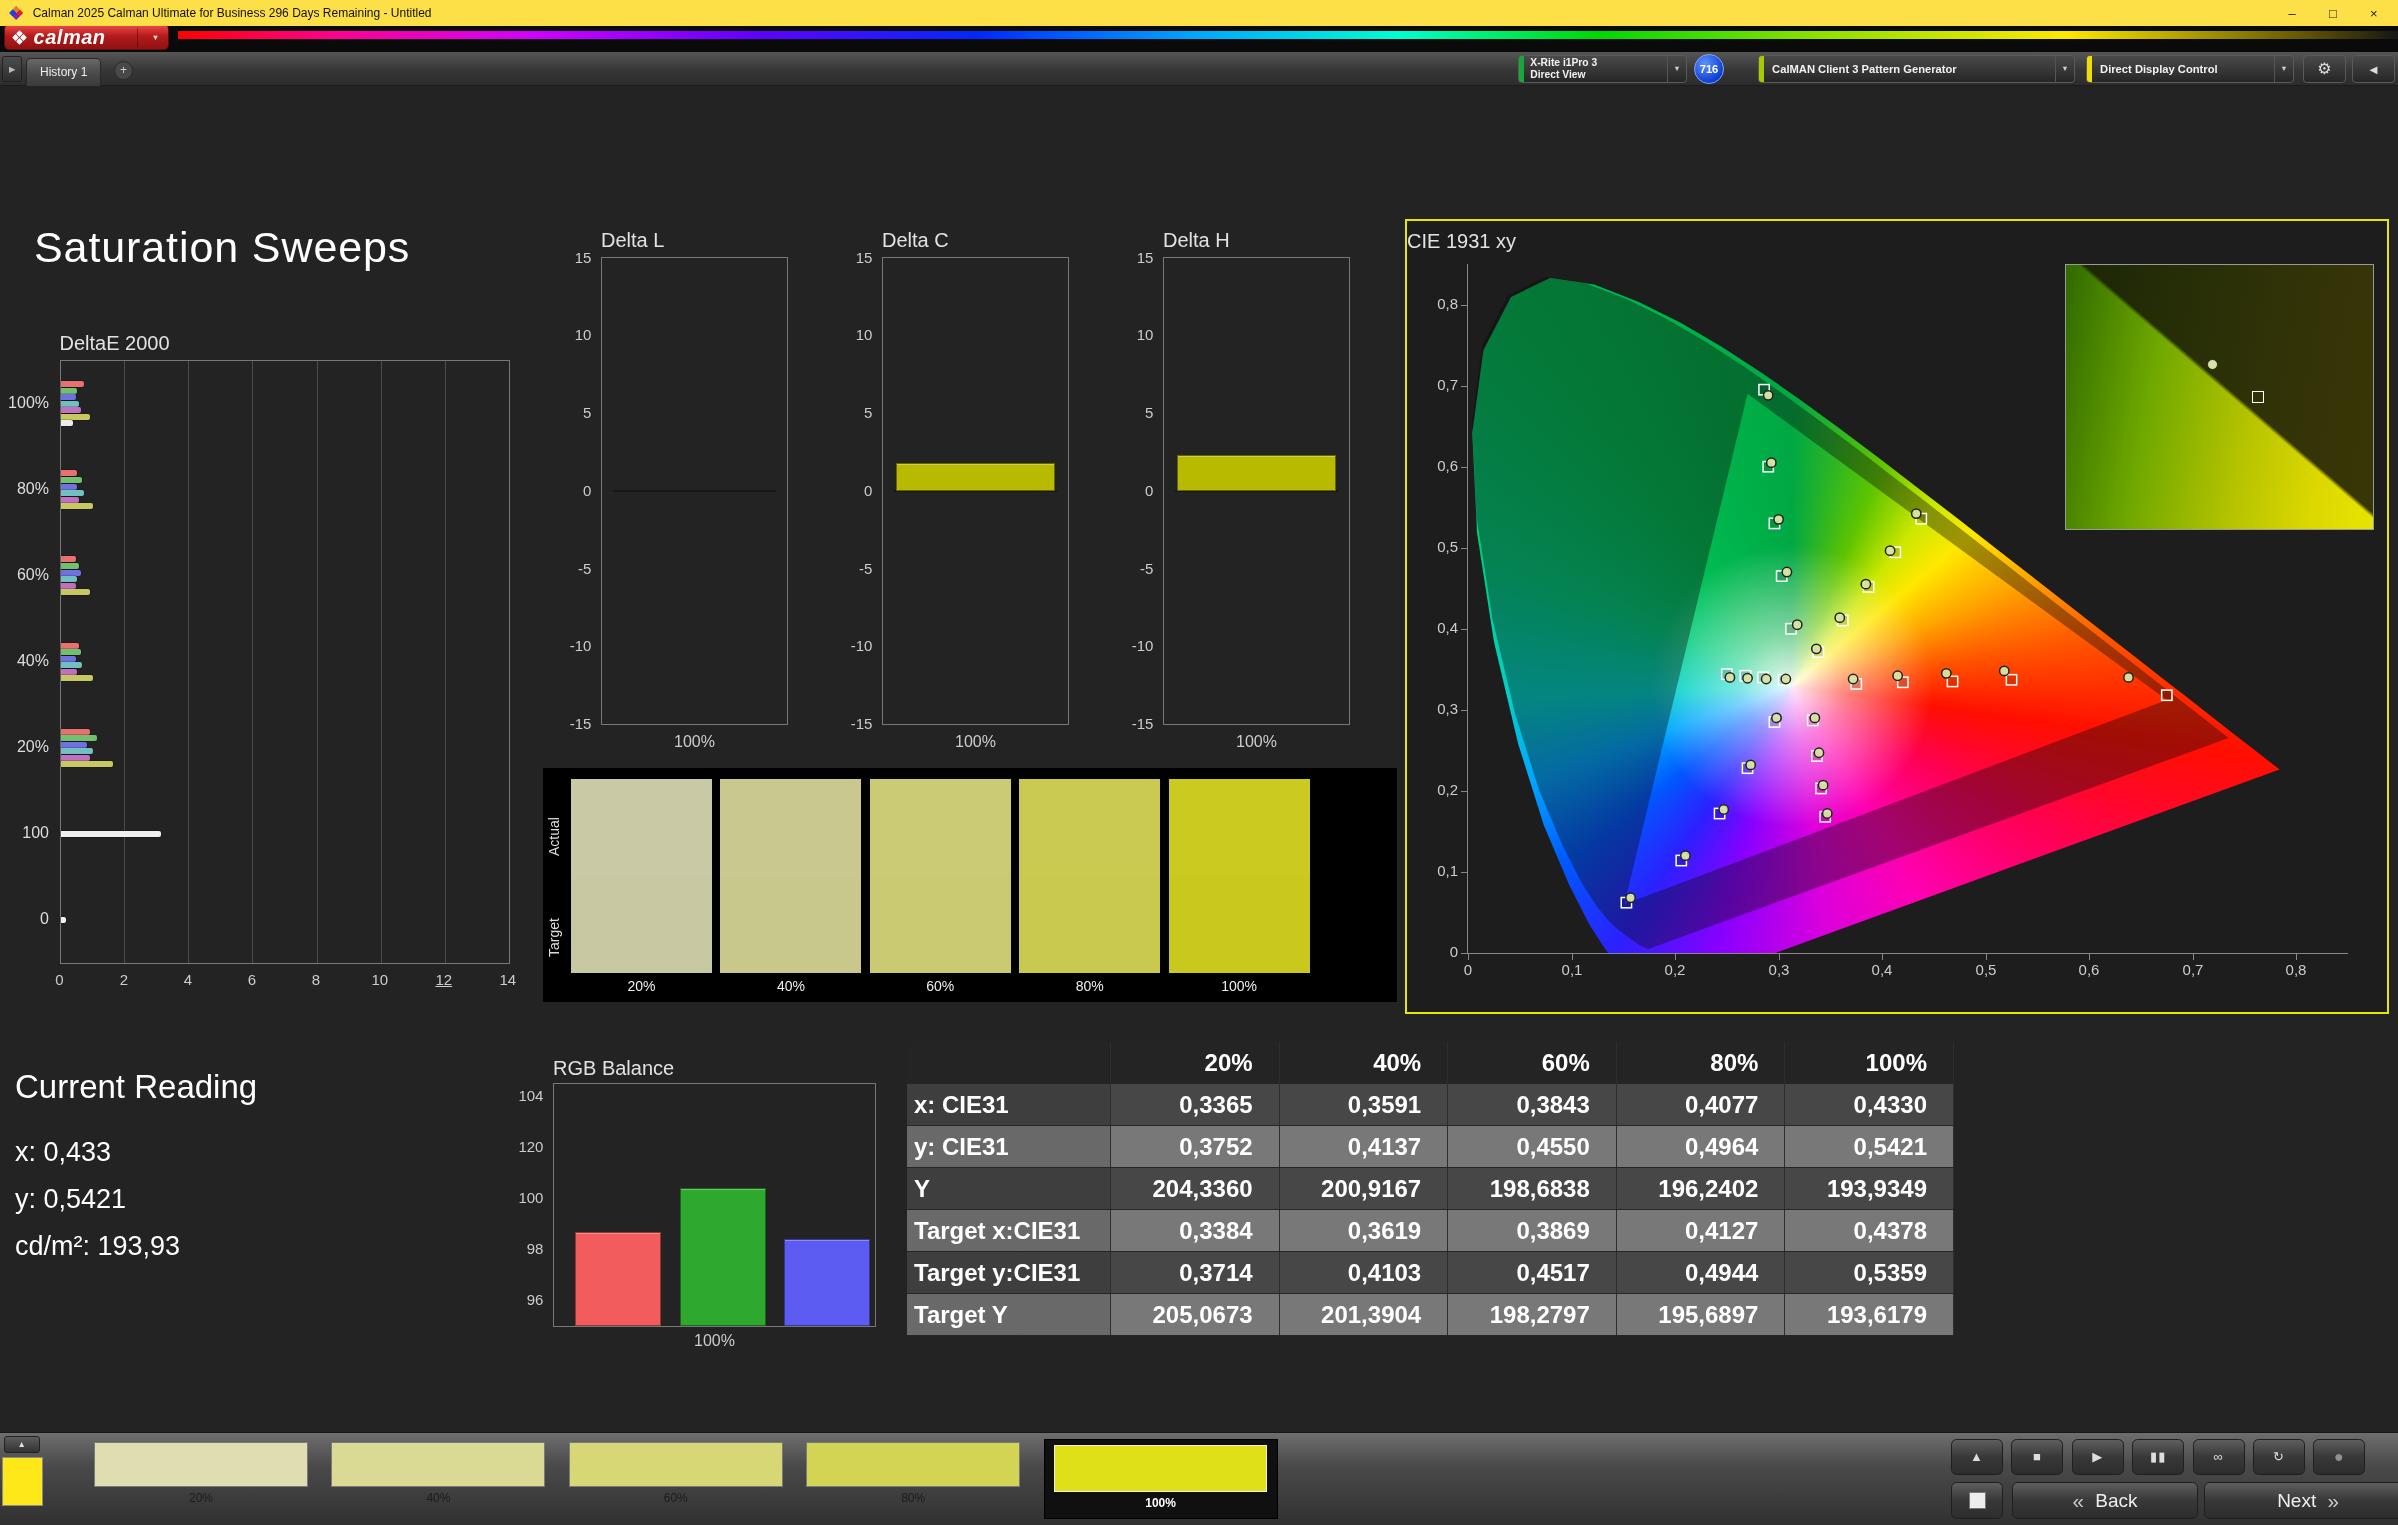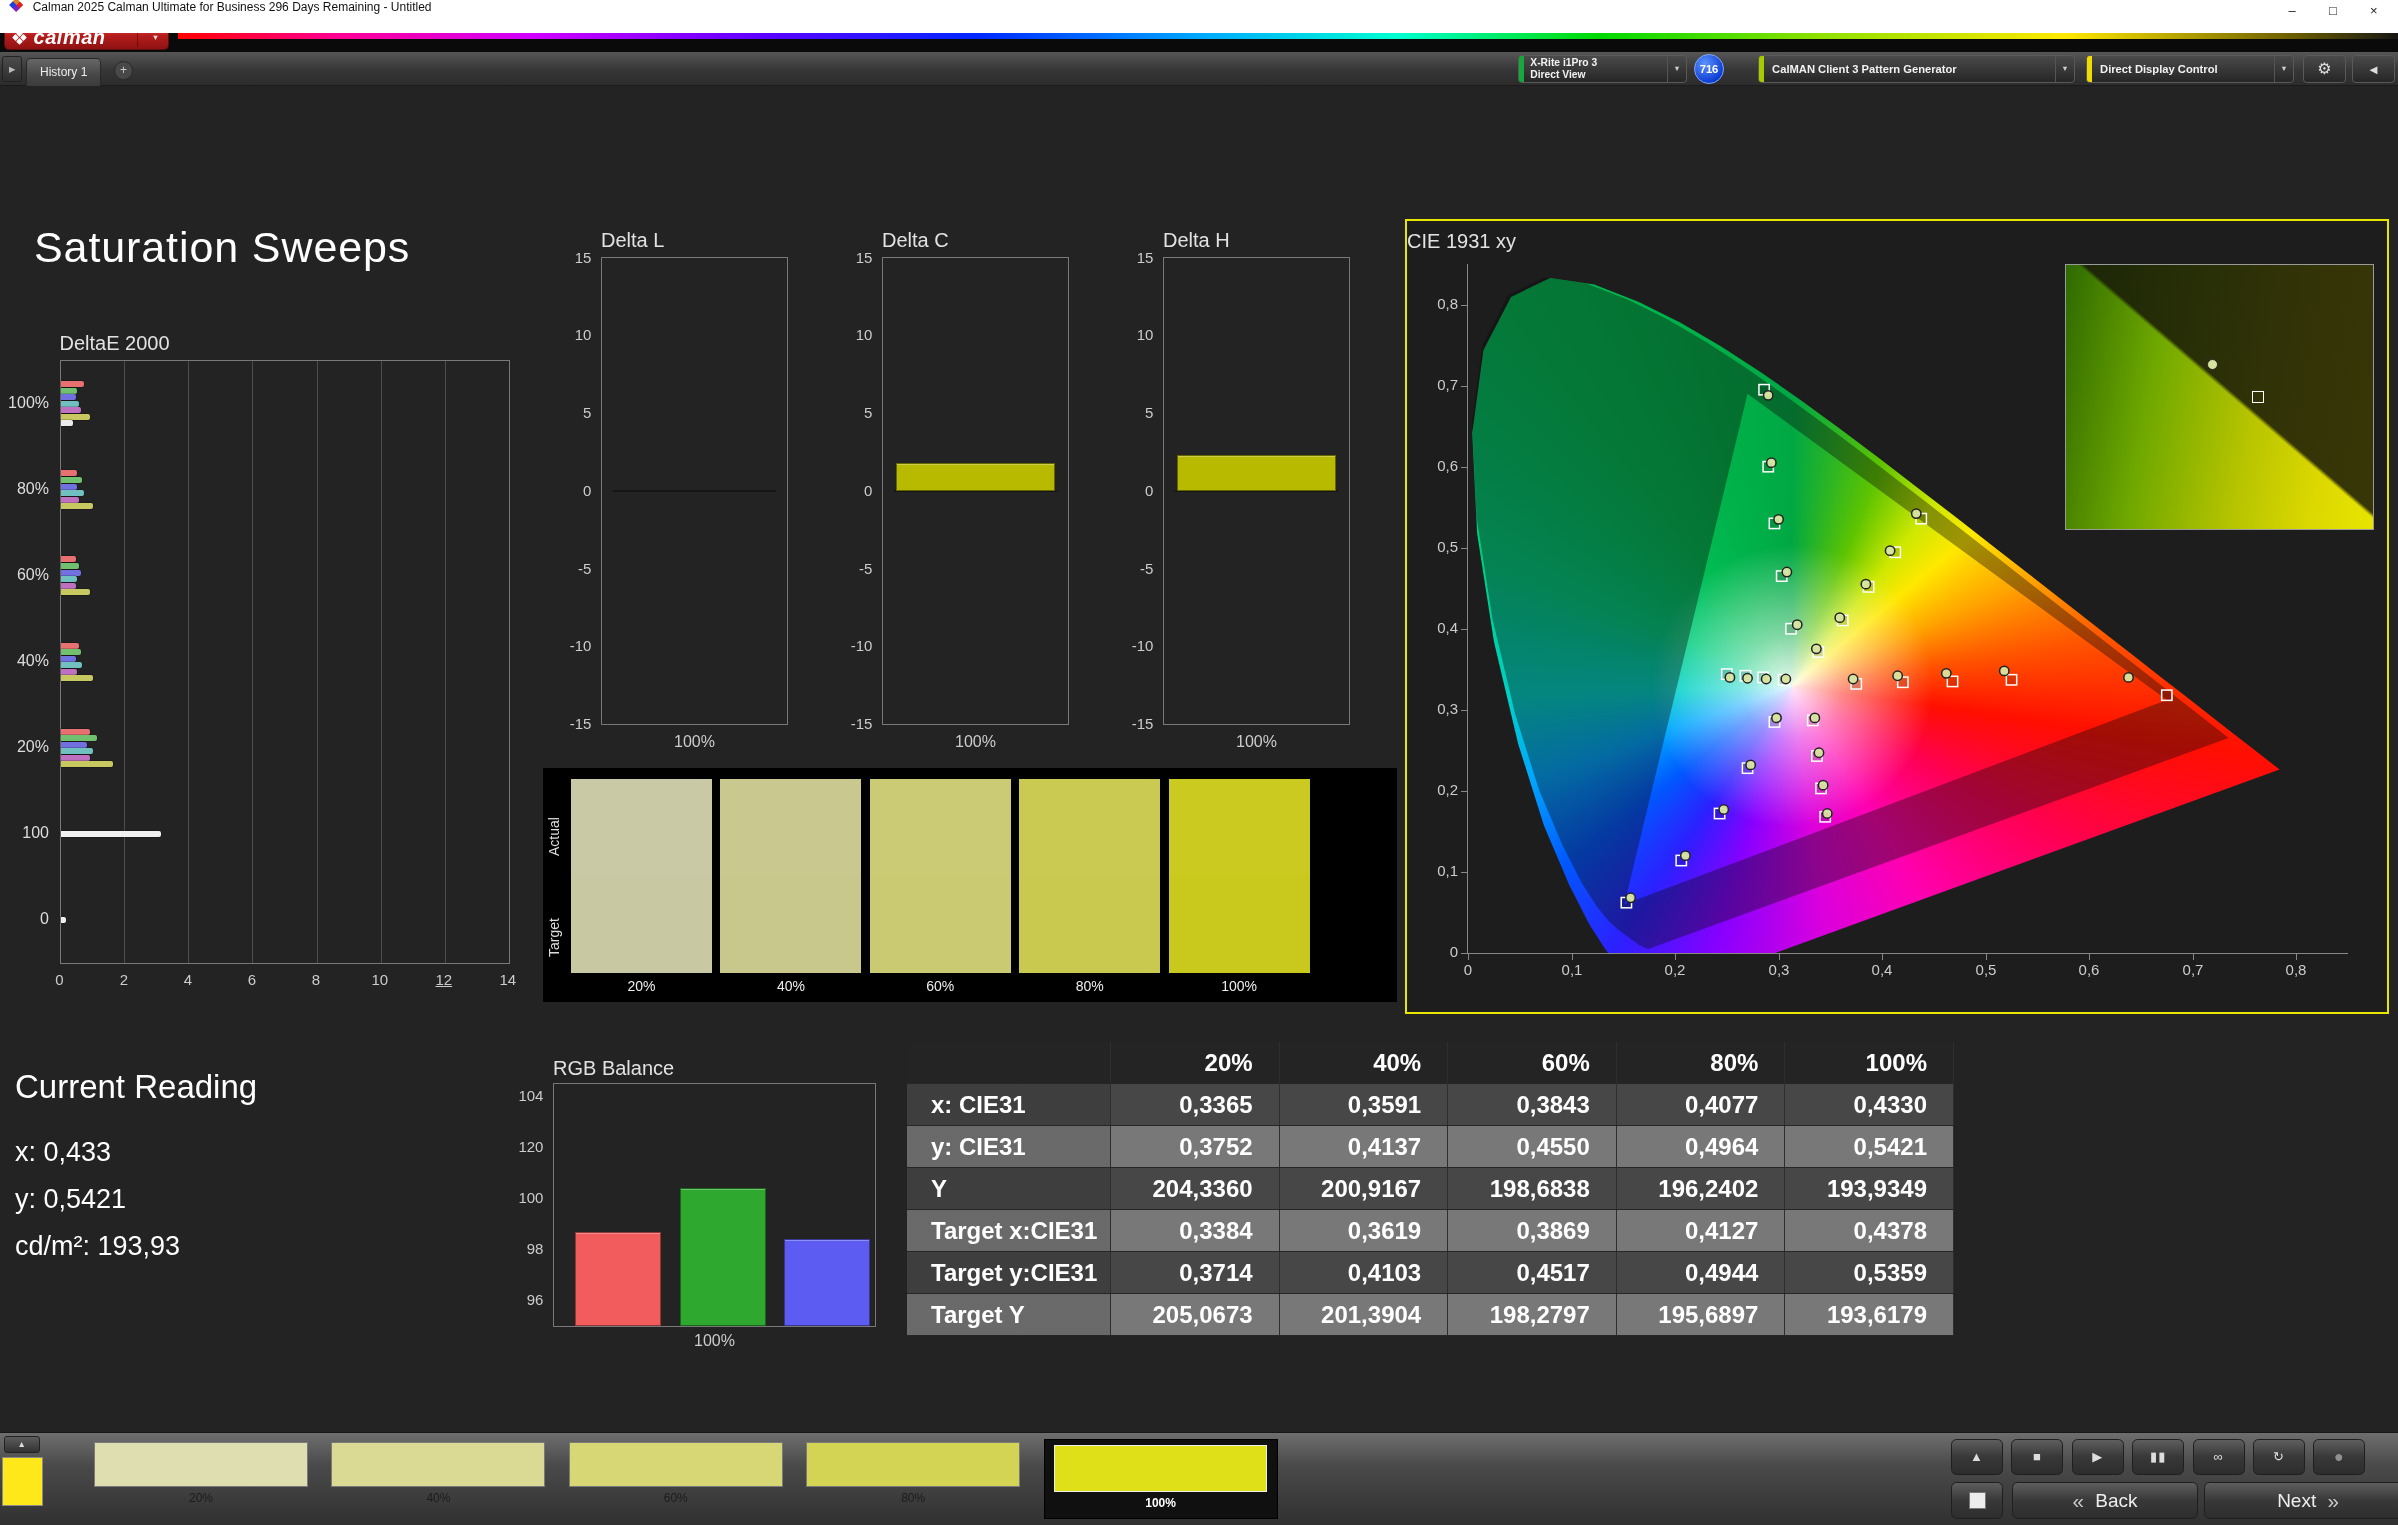--- a/index.html
+++ b/index.html
@@ -1,22 +1,22 @@
 <!DOCTYPE html>
 <html style="font-size:15px"><head>
 <meta charset="utf-8">
 <style>
   *{margin:0;padding:0;box-sizing:border-box}
   html,body{width:2399px;height:1525px;overflow:hidden;background:#232323;
     font-family:"Liberation Sans",sans-serif;color:#ddd}
   .app{position:relative;width:2399px;height:1525px}
 
   
-  .titlebar{position:absolute;left:0;top:0;width:100%;height:33px;background:#ffffff;
-    display:flex;align-items:flex-start;padding:0 5.6px;gap:7.5px;z-index:10}
+  .titlebar{position:absolute;left:0;top:0;width:100%;height:26px;background:#fde047;
+    display:flex;align-items:center;padding:0 5.6px;gap:7.5px;z-index:10}
   .tb-diamond{width:10.3px;height:10.3px;margin-left:5.6px;transform:rotate(45deg);flex:0 0 auto;
     background:conic-gradient(#e02020 0 25%,#8020c0 0 50%,#2040e0 0 75%,#e08020 0)}
   .tb-title{font-size:12px;color:#111;flex:1 1 auto;padding-left:3.7px;white-space:nowrap}
   .tb-controls{display:flex;gap:1.9px}
   .tbc{width:39px;height:20.6px;border:0;background:transparent;font-size:13px;color:#222;text-align:center}
 
   
   .brandbar{position:absolute;left:0;top:22.5px;width:100%;height:30px;background:#0a0a0a}
   .logo-btn{position:absolute;left:3.7px;top:1.9px;width:165px;height:26px;border-radius:4.7px;
     background:linear-gradient(#f04848,#b51c1c 45%,#8f1212);display:flex;align-items:center;
@@ -128,21 +128,21 @@
   .rgbbar{position:absolute;bottom:0;box-shadow:inset 0 0.9px 0 rgba(255,255,255,.3);border:0.9px solid rgba(0,0,0,.4)}
   .rgb .xl{left:47px;top:275px;width:323px}
 
   
   .rtable{position:absolute;left:907px;top:1042px;width:1047px}
   .trow{display:grid;grid-template-columns:204px repeat(5,1fr);height:42px;border-bottom:0.9px solid #262626}
   .tcell{display:flex;align-items:center;font-size:24px;font-weight:700;color:#fff;border-right:0.9px solid #2e2e2e}
   .thead .tcell{background:#242424}
   .trow.base .tcell{background:#474747}
   .trow.alt .tcell{background:#787878}
-  .tlabel{padding-left:24px}
+  .tlabel{padding-left:7px}
   .tval,.thv{justify-content:flex-end;padding-right:26px}
   .trow.base .tlabel,.trow.alt .tlabel{background-image:linear-gradient(rgba(0,0,0,.12),rgba(0,0,0,.12))}
 
   
   .bottombar{position:absolute;left:0;top:1432px;width:2399px;height:94px;
     background:linear-gradient(#6e6e6e,#4a4a4a 35%,#303030);border-top:1.9px solid #181818}
   .bb-mini{position:absolute;left:3.7px;top:2.8px;width:36px;height:17px;font-size:8.4px;color:#ddd;
     background:linear-gradient(#5c5c5c,#333);border:0.9px solid #222;border-radius:2.8px}
   .bb-corner{position:absolute;left:1.9px;top:24px;width:41px;height:49px;border:0.9px solid #8a8a8a}
   .bb-patches{position:absolute;left:94px;top:9.4px;display:flex;gap:23.4px;align-items:flex-start}

